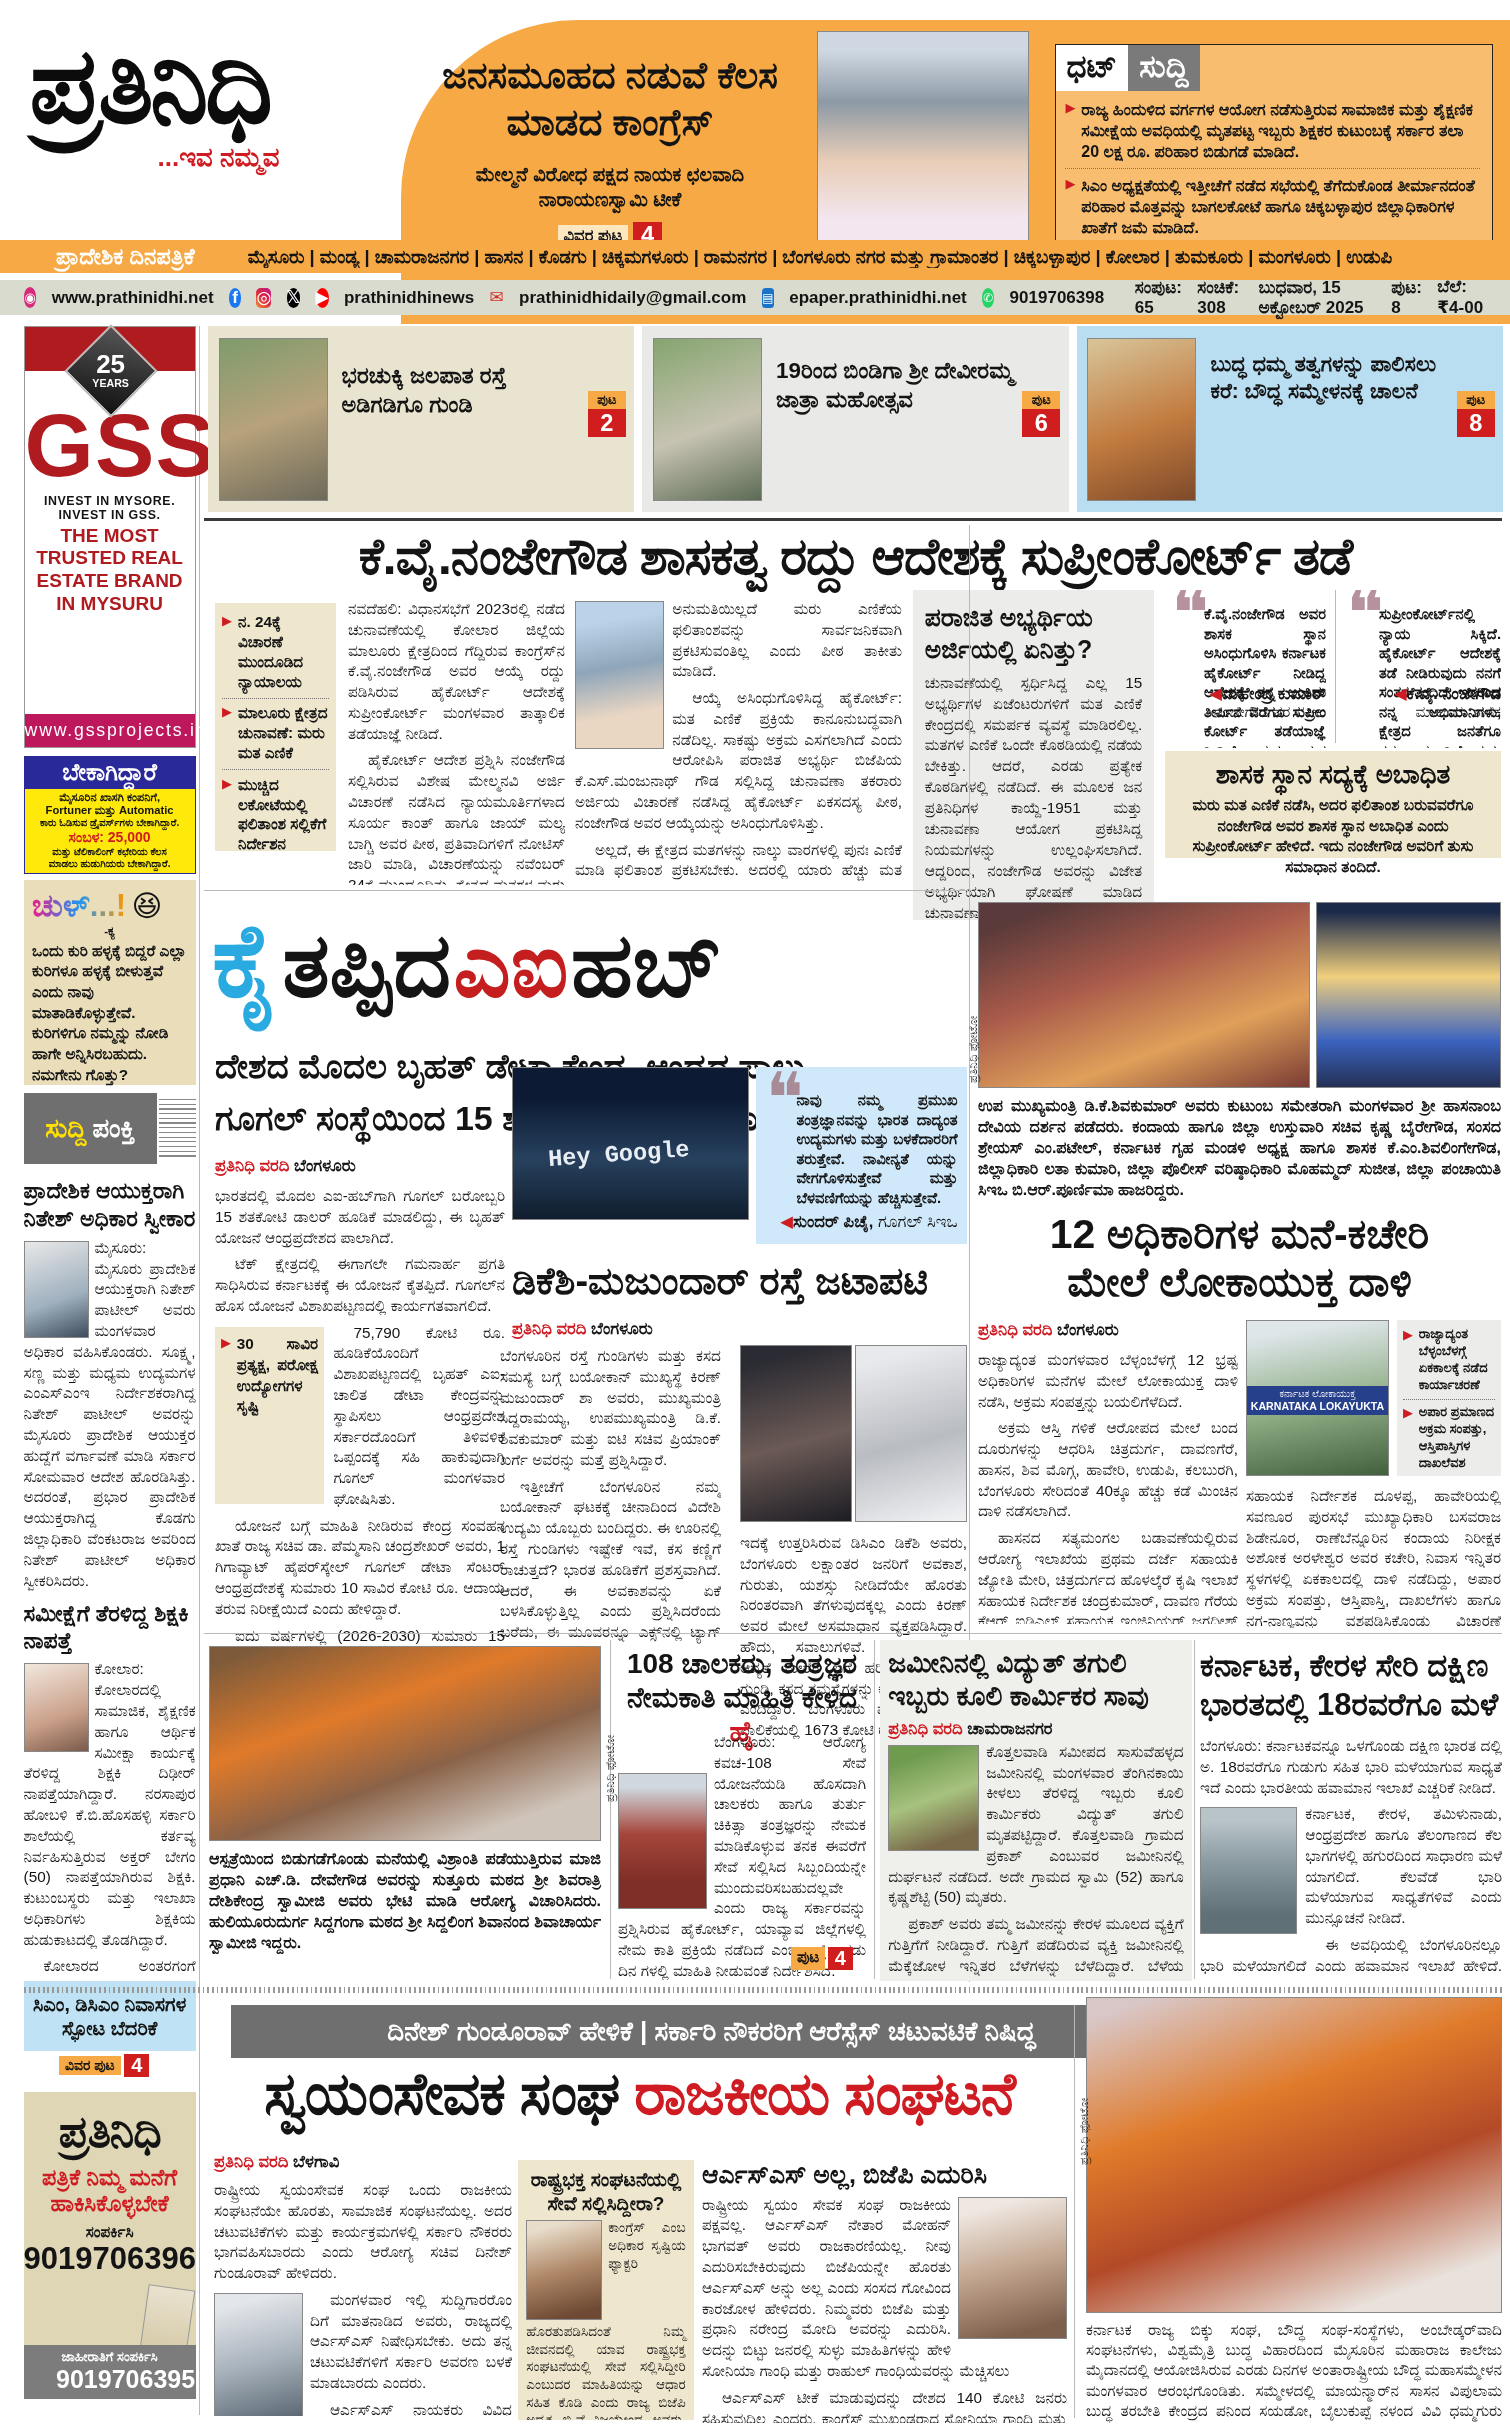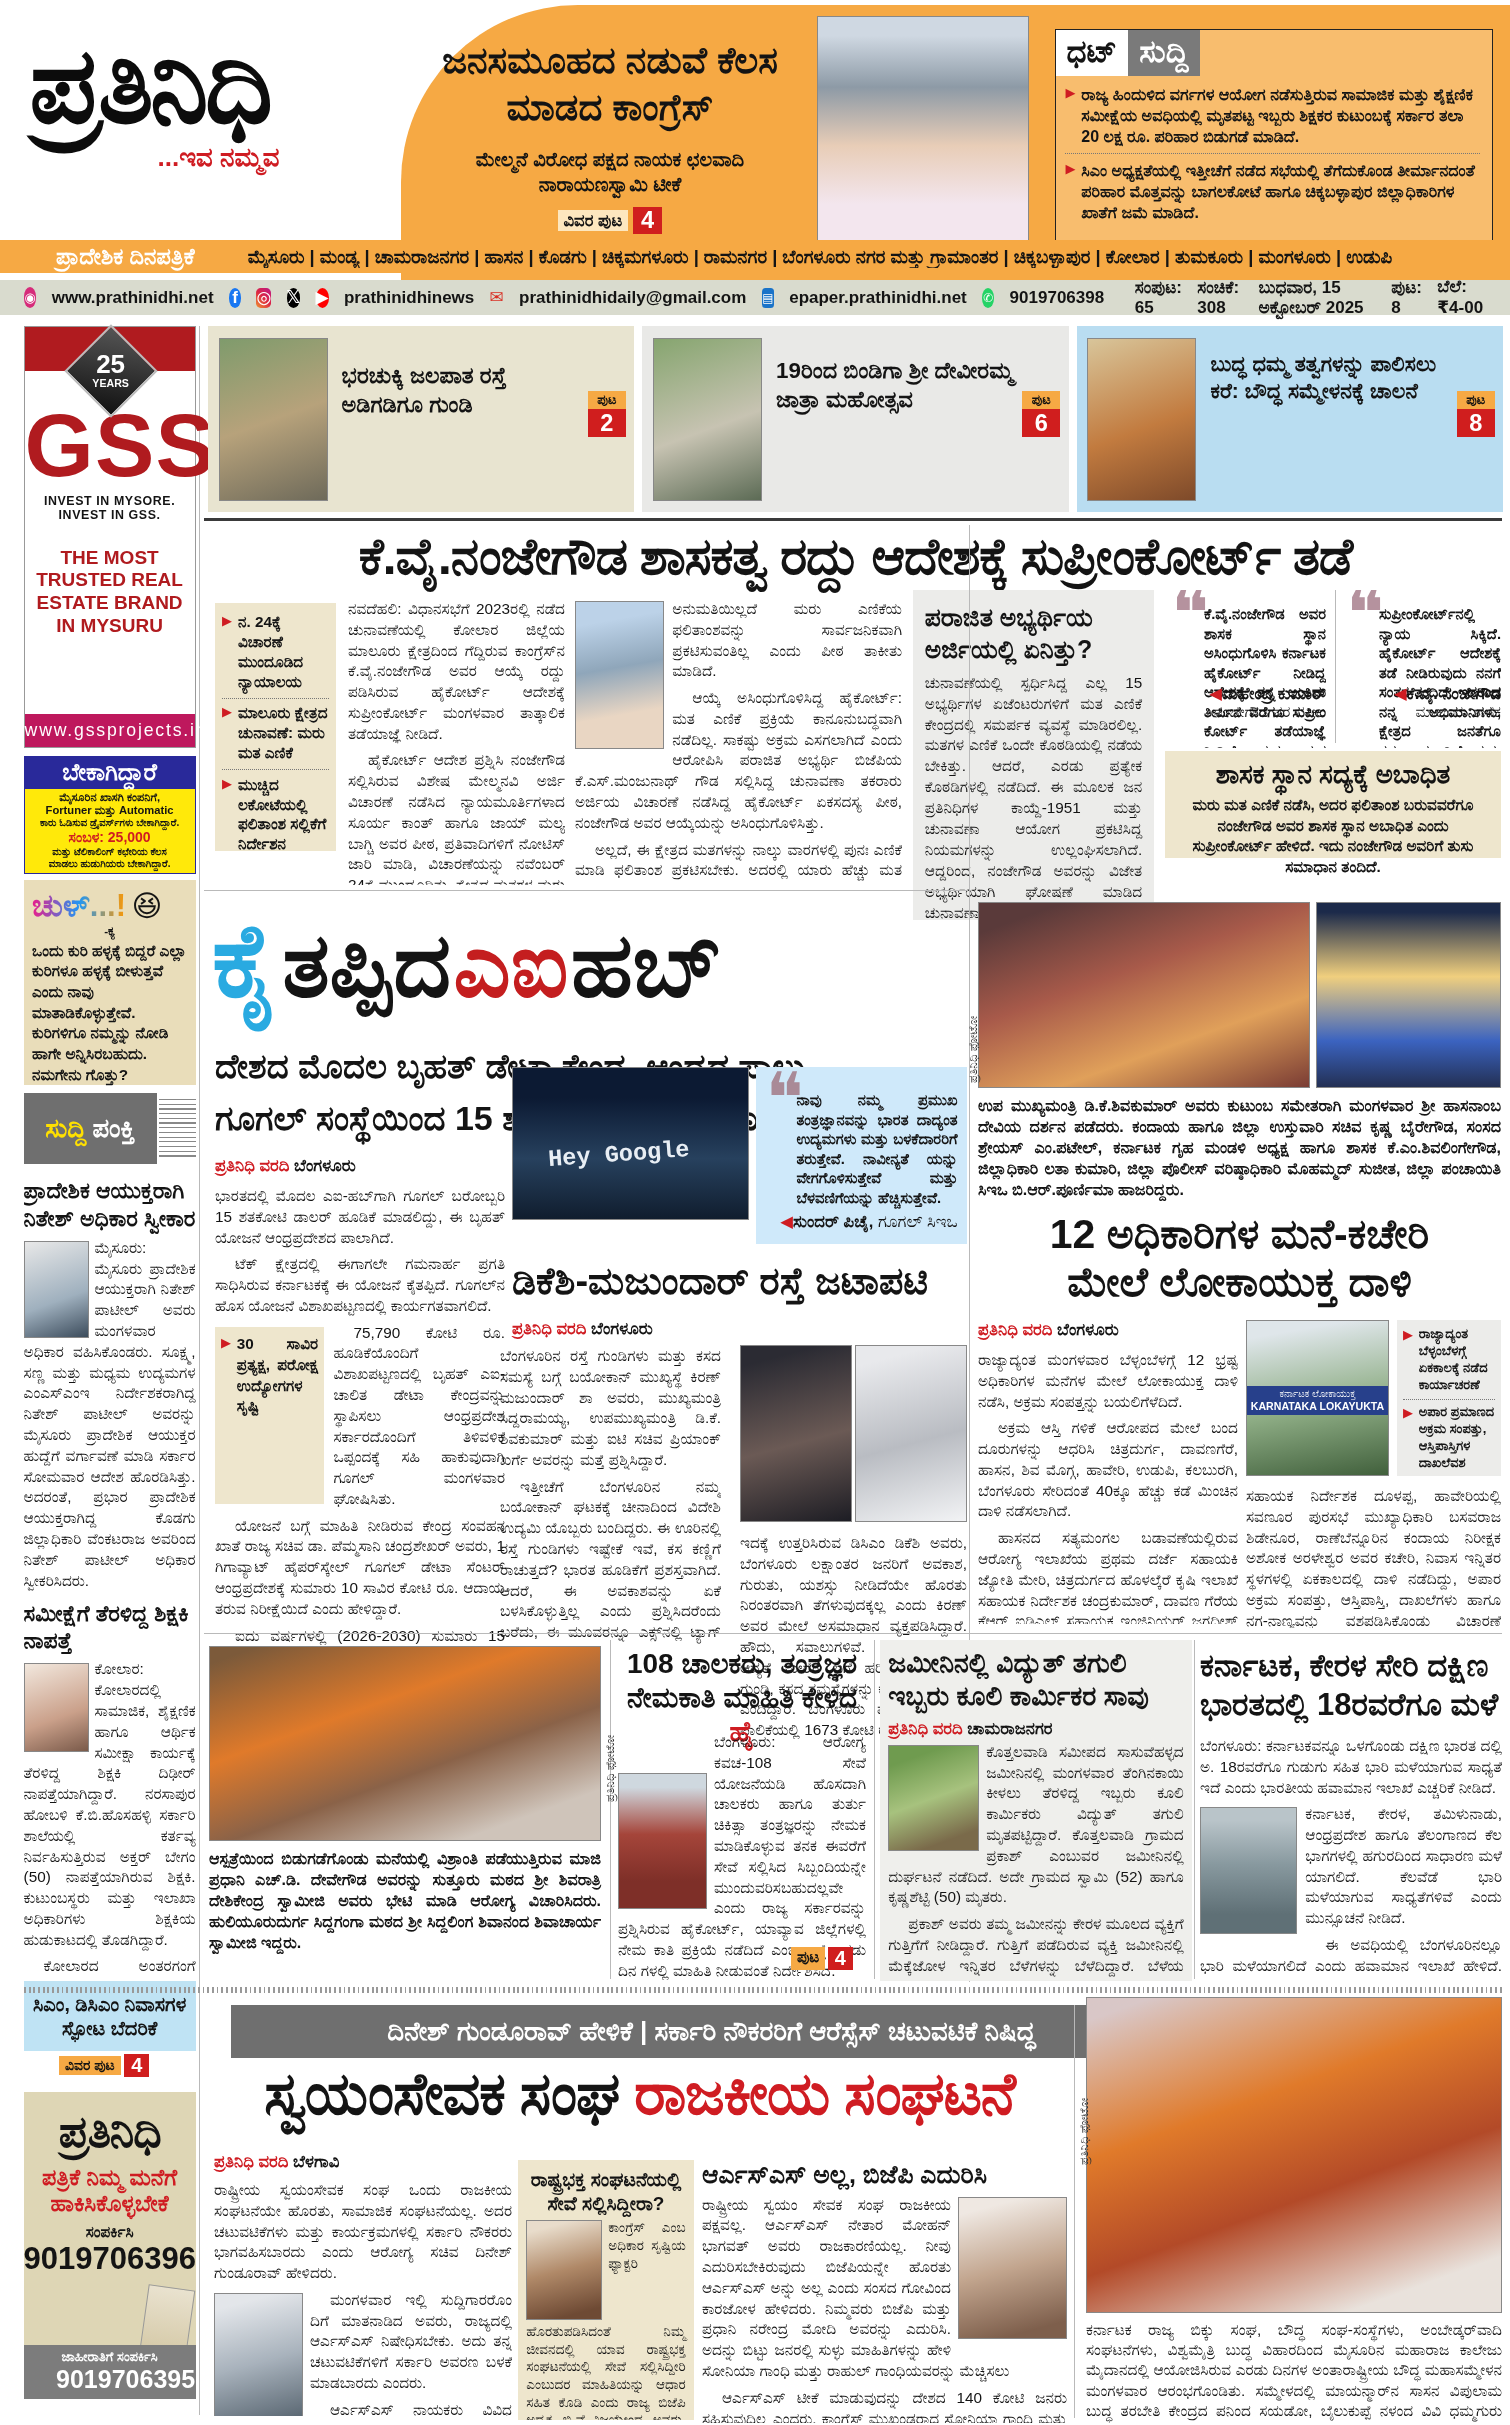--- a/index.html
+++ b/index.html
@@ -40,21 +40,21 @@
 </head>
 <body>
 
 <div id="page">
 
   <div class="abs" style="left:29.5px;top:11.8px;width:378px;height:224px;">
     <div style="font-size:105px;font-weight:900;letter-spacing:-3.5px;line-height:1.4;color:#0c0c0c;">ಪ್ರತಿನಿಧಿ</div>
     <div class="red b" style="font-size:26px;text-align:center;margin-top:-16.5px;">...ಇವ ನಮ್ಮವ</div>
   </div>
 
-  <div class="abs" style="left:401px;top:5px;width:1109px;height:304px;background:var(--orange);border-radius:177px 0 0 0;">
+  <div class="abs" style="left:401px;top:20px;width:1109px;height:304px;background:var(--orange);border-radius:177px 0 0 0;">
     <div class="abs" style="left:35px;top:32px;width:348px;text-align:center;">
       <div class="b" style="font-size:37px;line-height:1.28;font-weight:900;">ಜನಸಮೂಹದ ನಡುವೆ ಕೆಲಸ ಮಾಡದ ಕಾಂಗ್ರೆಸ್</div>
       <div class="b" style="font-size:19.5px;line-height:1.3;margin-top:15.3px;">ಮೇಲ್ಮನೆ ವಿರೋಧ ಪಕ್ಷದ ನಾಯಕ ಛಲವಾದಿ ನಾರಾಯಣಸ್ವಾಮಿ ಟೀಕೆ</div>
       <div style="margin-top:9.4px;display:flex;justify-content:center;align-items:center;gap:4.7px;">
         <span class="b" style="font-size:16.5px;background:#fde7bf;padding:1.2px 5.9px;">ವಿವರ ಪುಟ</span>
         <span class="b" style="font-size:23.6px;background:#d01e1e;color:#fff;padding:0 8.3px;">4</span>
       </div>
     </div>
     <div class="abs ph" style="left:416px;top:10.6px;width:212px;height:236px;background:linear-gradient(180deg,#cfd8e2 8%,#8d9aa6 30%,#e8cdb7 55%,#f3e6ee 80%);"></div>
 
@@ -109,21 +109,21 @@
 
   <div class="abs" style="left:23.6px;top:326px;width:172px;height:422px;border:1.2px solid #999;background:#fff;">
     <div style="height:44px;background:var(--dred);"></div>
     <div class="abs" style="left:53px;top:10.6px;width:66px;height:66px;background:linear-gradient(145deg,#555,#111);transform:rotate(45deg);border:2.4px solid #bbb;"></div>
     <div class="abs" style="left:53px;top:23.6px;width:66px;text-align:center;color:#fff;">
       <div class="b" style="font-size:26px;line-height:1;">25</div>
       <div class="b" style="font-size:10.6px;">YEARS</div>
     </div>
     <div class="b" style="color:var(--dred);font-size:89px;text-align:center;line-height:1.05;margin-top:28px;letter-spacing:1.2px;">GSS</div>
     <div class="b" style="font-size:12.4px;text-align:center;letter-spacing:0.6px;margin-top:1.2px;">INVEST IN MYSORE. INVEST IN GSS.</div>
-    <div class="b" style="color:var(--dred);font-size:19px;text-align:center;line-height:1.2;margin-top:25px;padding:0 5.9px;">THE MOST TRUSTED REAL ESTATE BRAND IN MYSURU</div>
+    <div class="b" style="color:var(--dred);font-size:19px;text-align:center;line-height:1.2;margin-top:3px;padding:0 5.9px;">THE MOST TRUSTED REAL ESTATE BRAND IN MYSURU</div>
     <div class="abs" style="left:0;bottom:0;width:100%;background:#be185d;color:#fff;font-size:17.7px;text-align:center;padding:5.9px 0;letter-spacing:1.8px;">www.gssprojects.in</div>
   </div>
 
   <div class="abs" style="left:23.6px;top:756px;width:172px;height:118px;background:#29299a;border:1.8px solid #29299a;">
     <div class="b" style="color:#fff;font-size:23.6px;text-align:center;padding:2.4px 0;">ಬೇಕಾಗಿದ್ದಾರೆ</div>
     <div style="background:var(--yellow,#ffe90a);background:#ffe90a;text-align:center;padding:2.4px 2.4px;">
       <span class="b" style="font-size:11.2px;">ಮೈಸೂರಿನ ಖಾಸಗಿ ಕಂಪನಿಗೆ,</span>
       <span class="b" style="font-size:11.2px;display:block;">Fortuner ಮತ್ತು Automatic</span>
       <span class="b" style="font-size:10px;display:block;">ಕಾರು ಓಡಿಸುವ ಡ್ರೈವರ್ಸ್‌ಗಳು ಬೇಕಾಗಿದ್ದಾರೆ.</span>
       <span class="b red" style="font-size:14px;display:block;">ಸಂಬಳ: 25,000</span>

